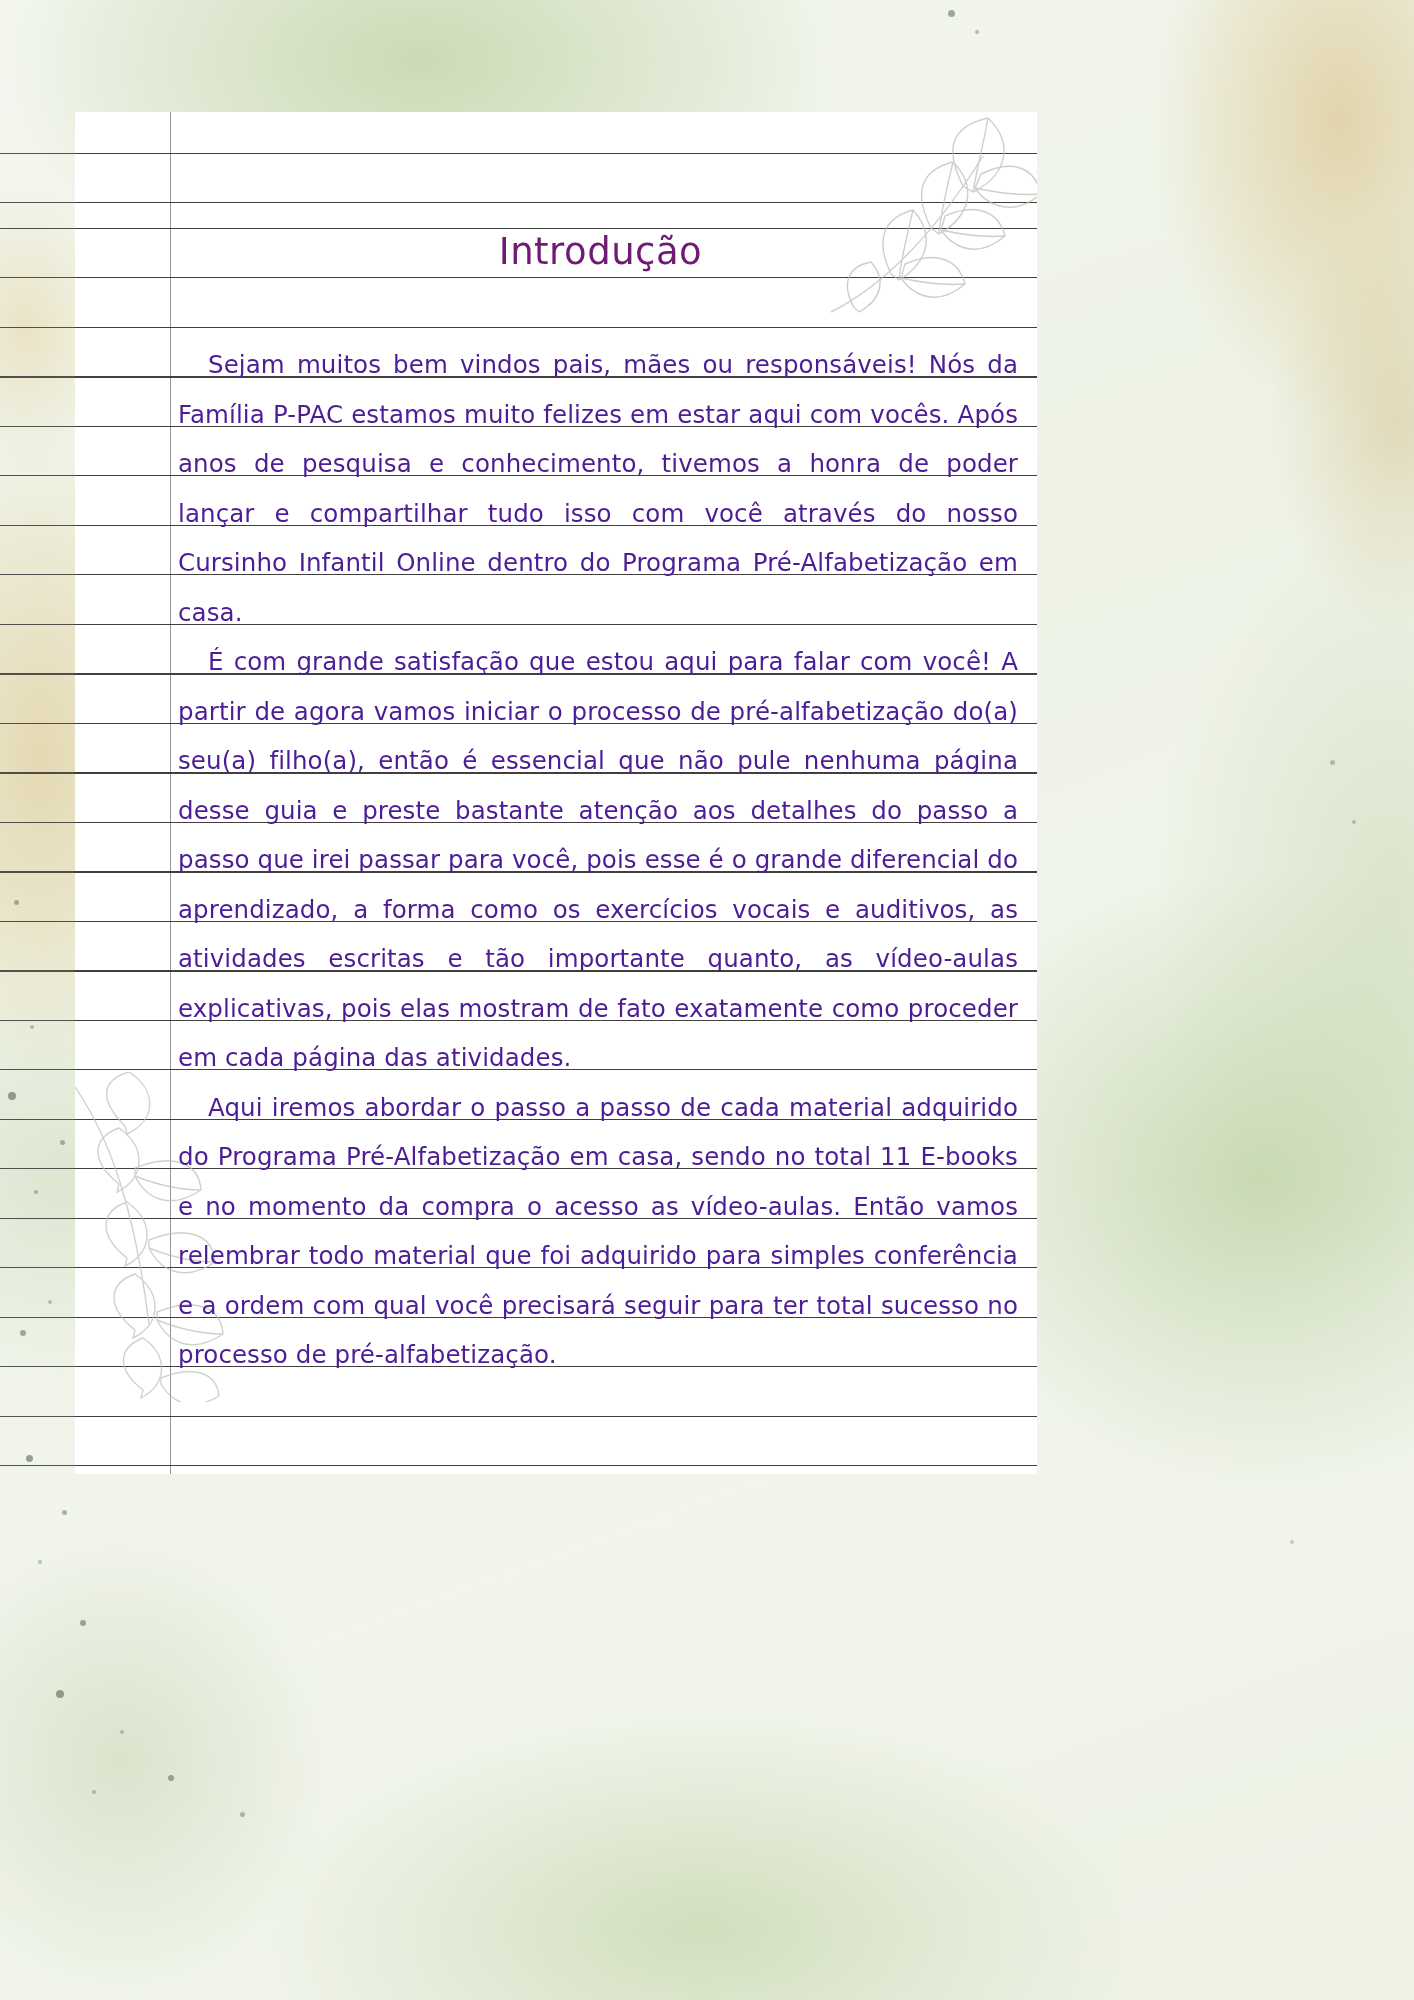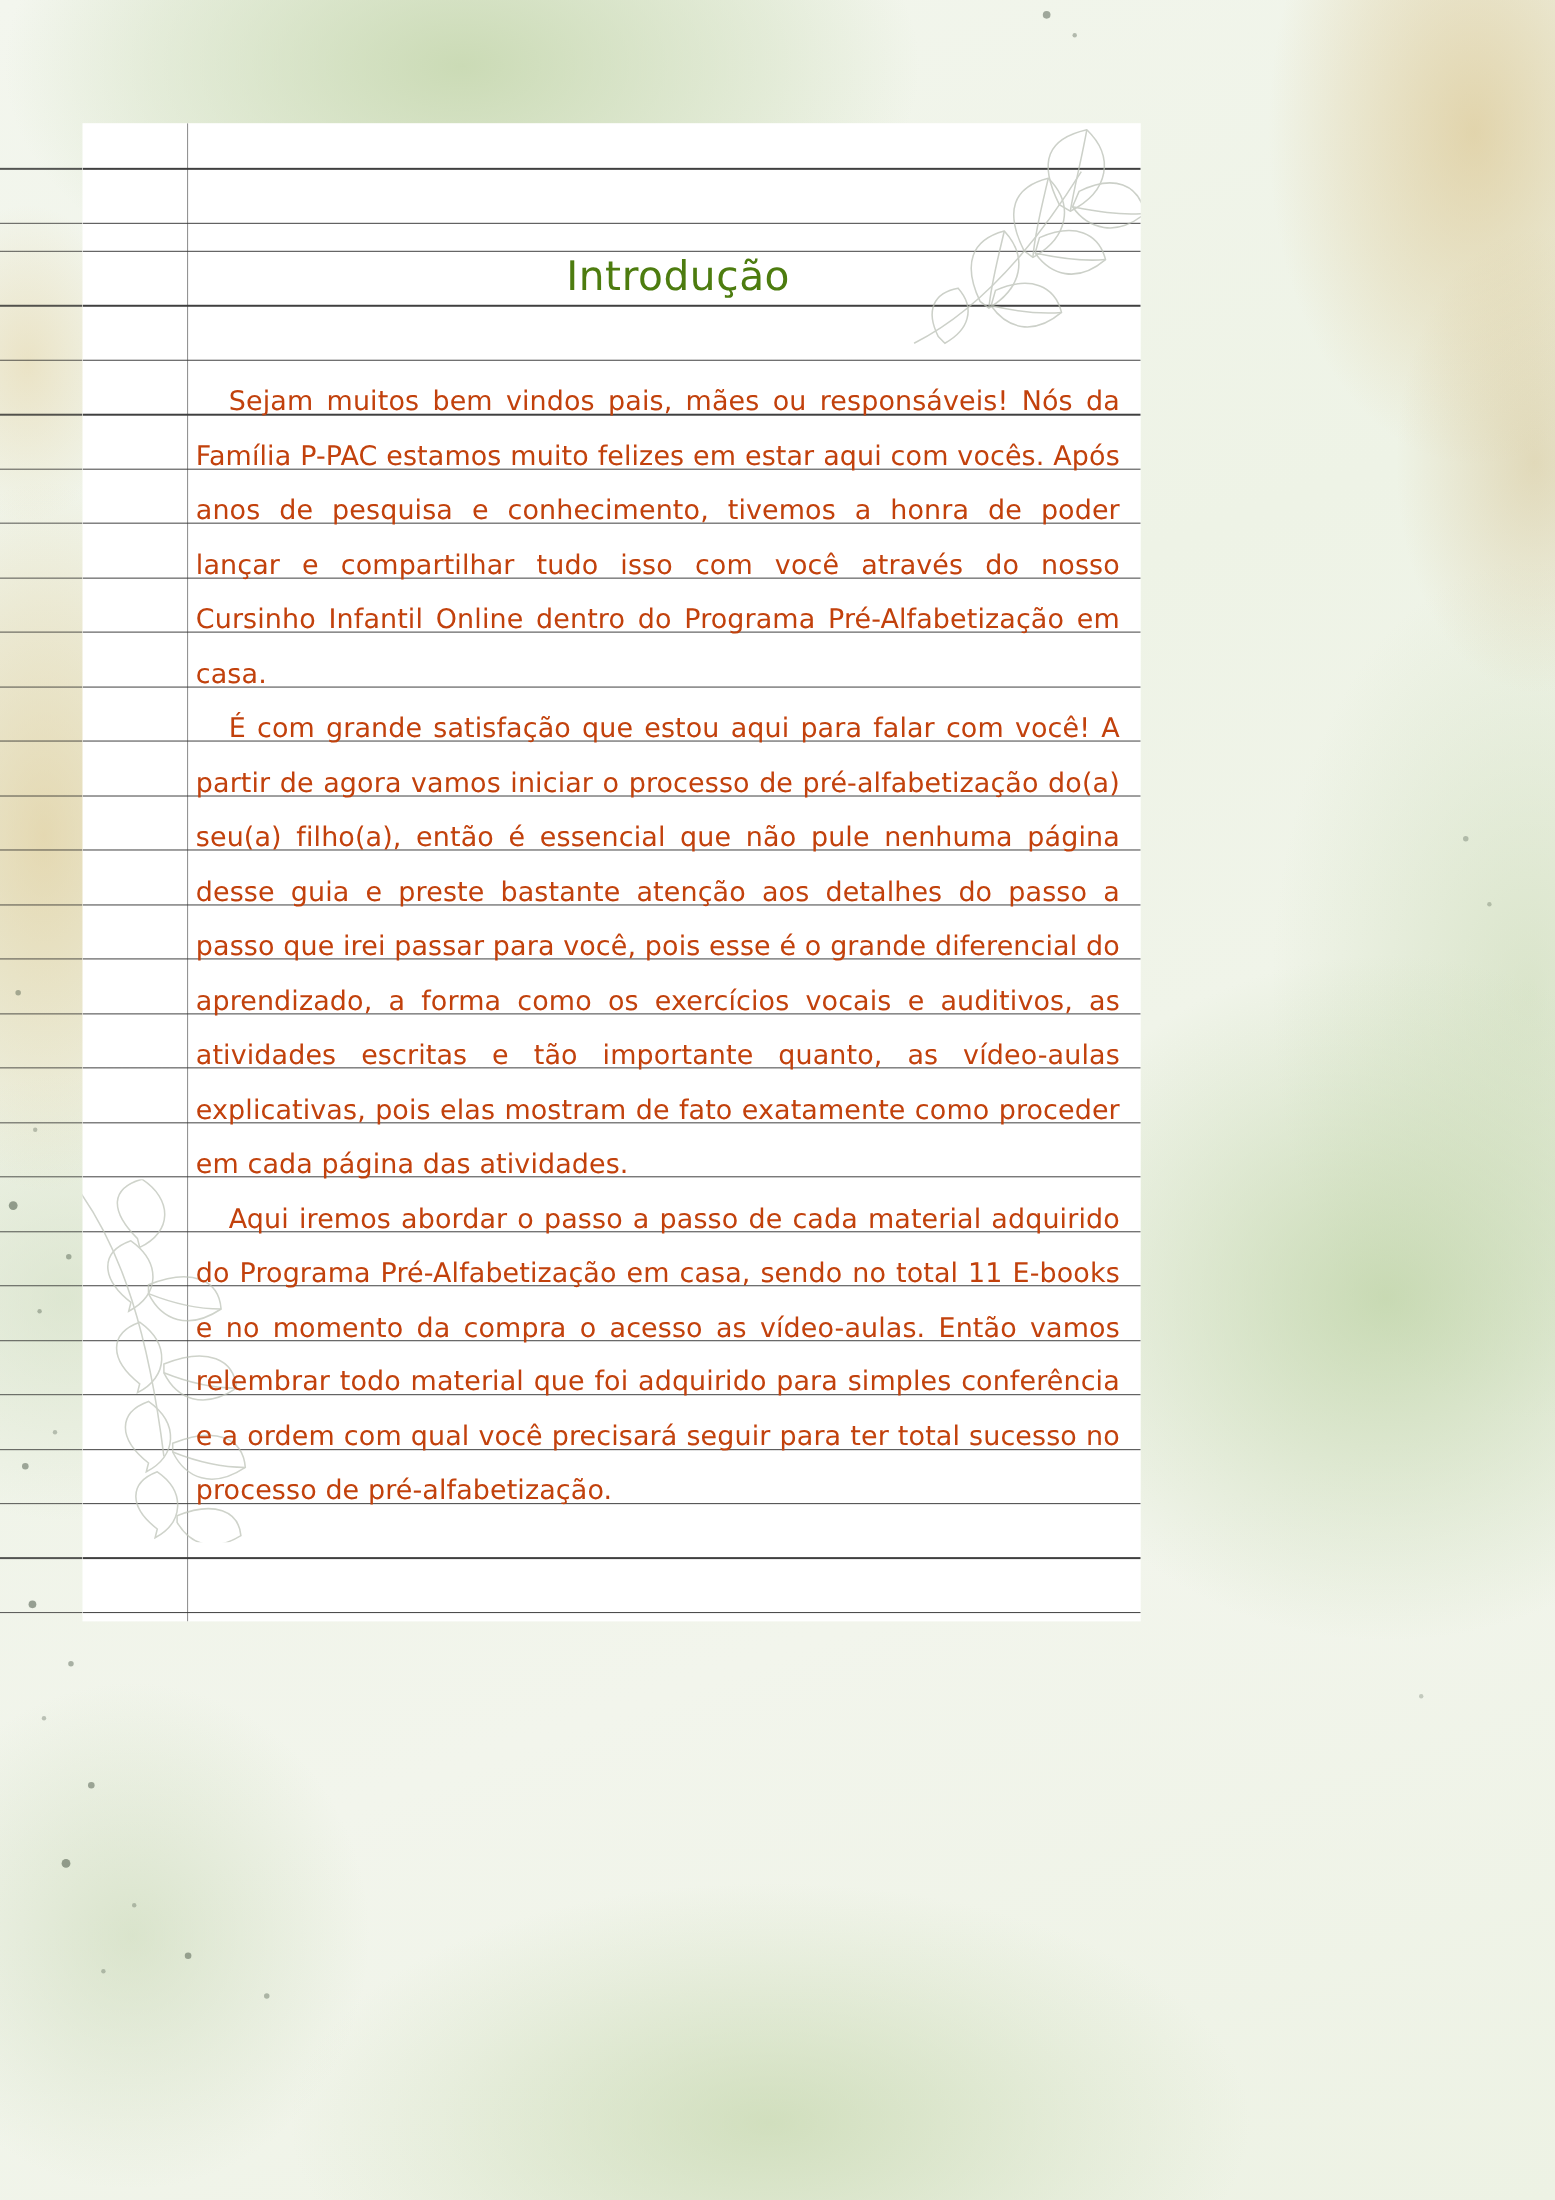--- a/index.html
+++ b/index.html
@@ -106,39 +106,39 @@
     left: 103px;
     top: 0;
     width: 845px;
     height: 100%;
     color: #2a5d86;
   }
 
   .doc-title {
     position: absolute;
     top: 118px;
-    left: 16px;
+    left: 0;
     width: 845px;
     text-align: center;
     font-family: "DejaVu Sans", sans-serif;
     font-size: 37px;
     font-weight: 400;
     letter-spacing: 0.5px;
-    color: #4d7c0f;
+    color: #701a75;
     line-height: 44px;
   }
 
   .body-text {
     position: absolute;
     top: 228px;
     left: 0;
     width: 840px;
     font-size: 24.5px;
     line-height: 49.5px;
-    color: #c2410c;
+    color: #4c1d95;
     letter-spacing: 0.1px;
   }
   .para {
     margin: 0;
     text-align: justify;
     text-justify: inter-word;
     text-indent: 30px;
   }
 
   

